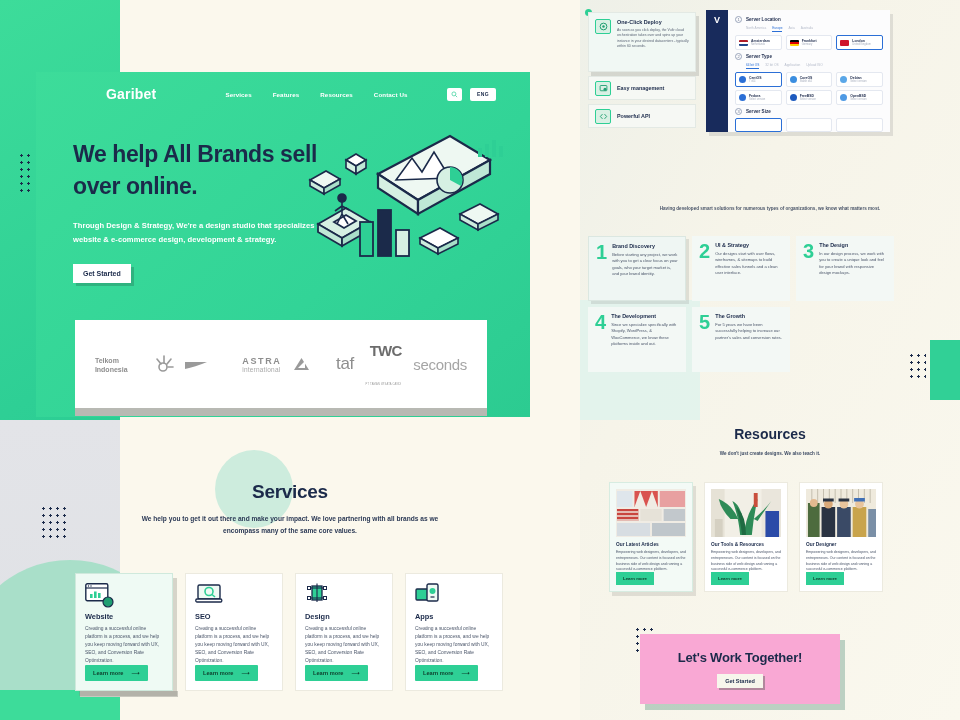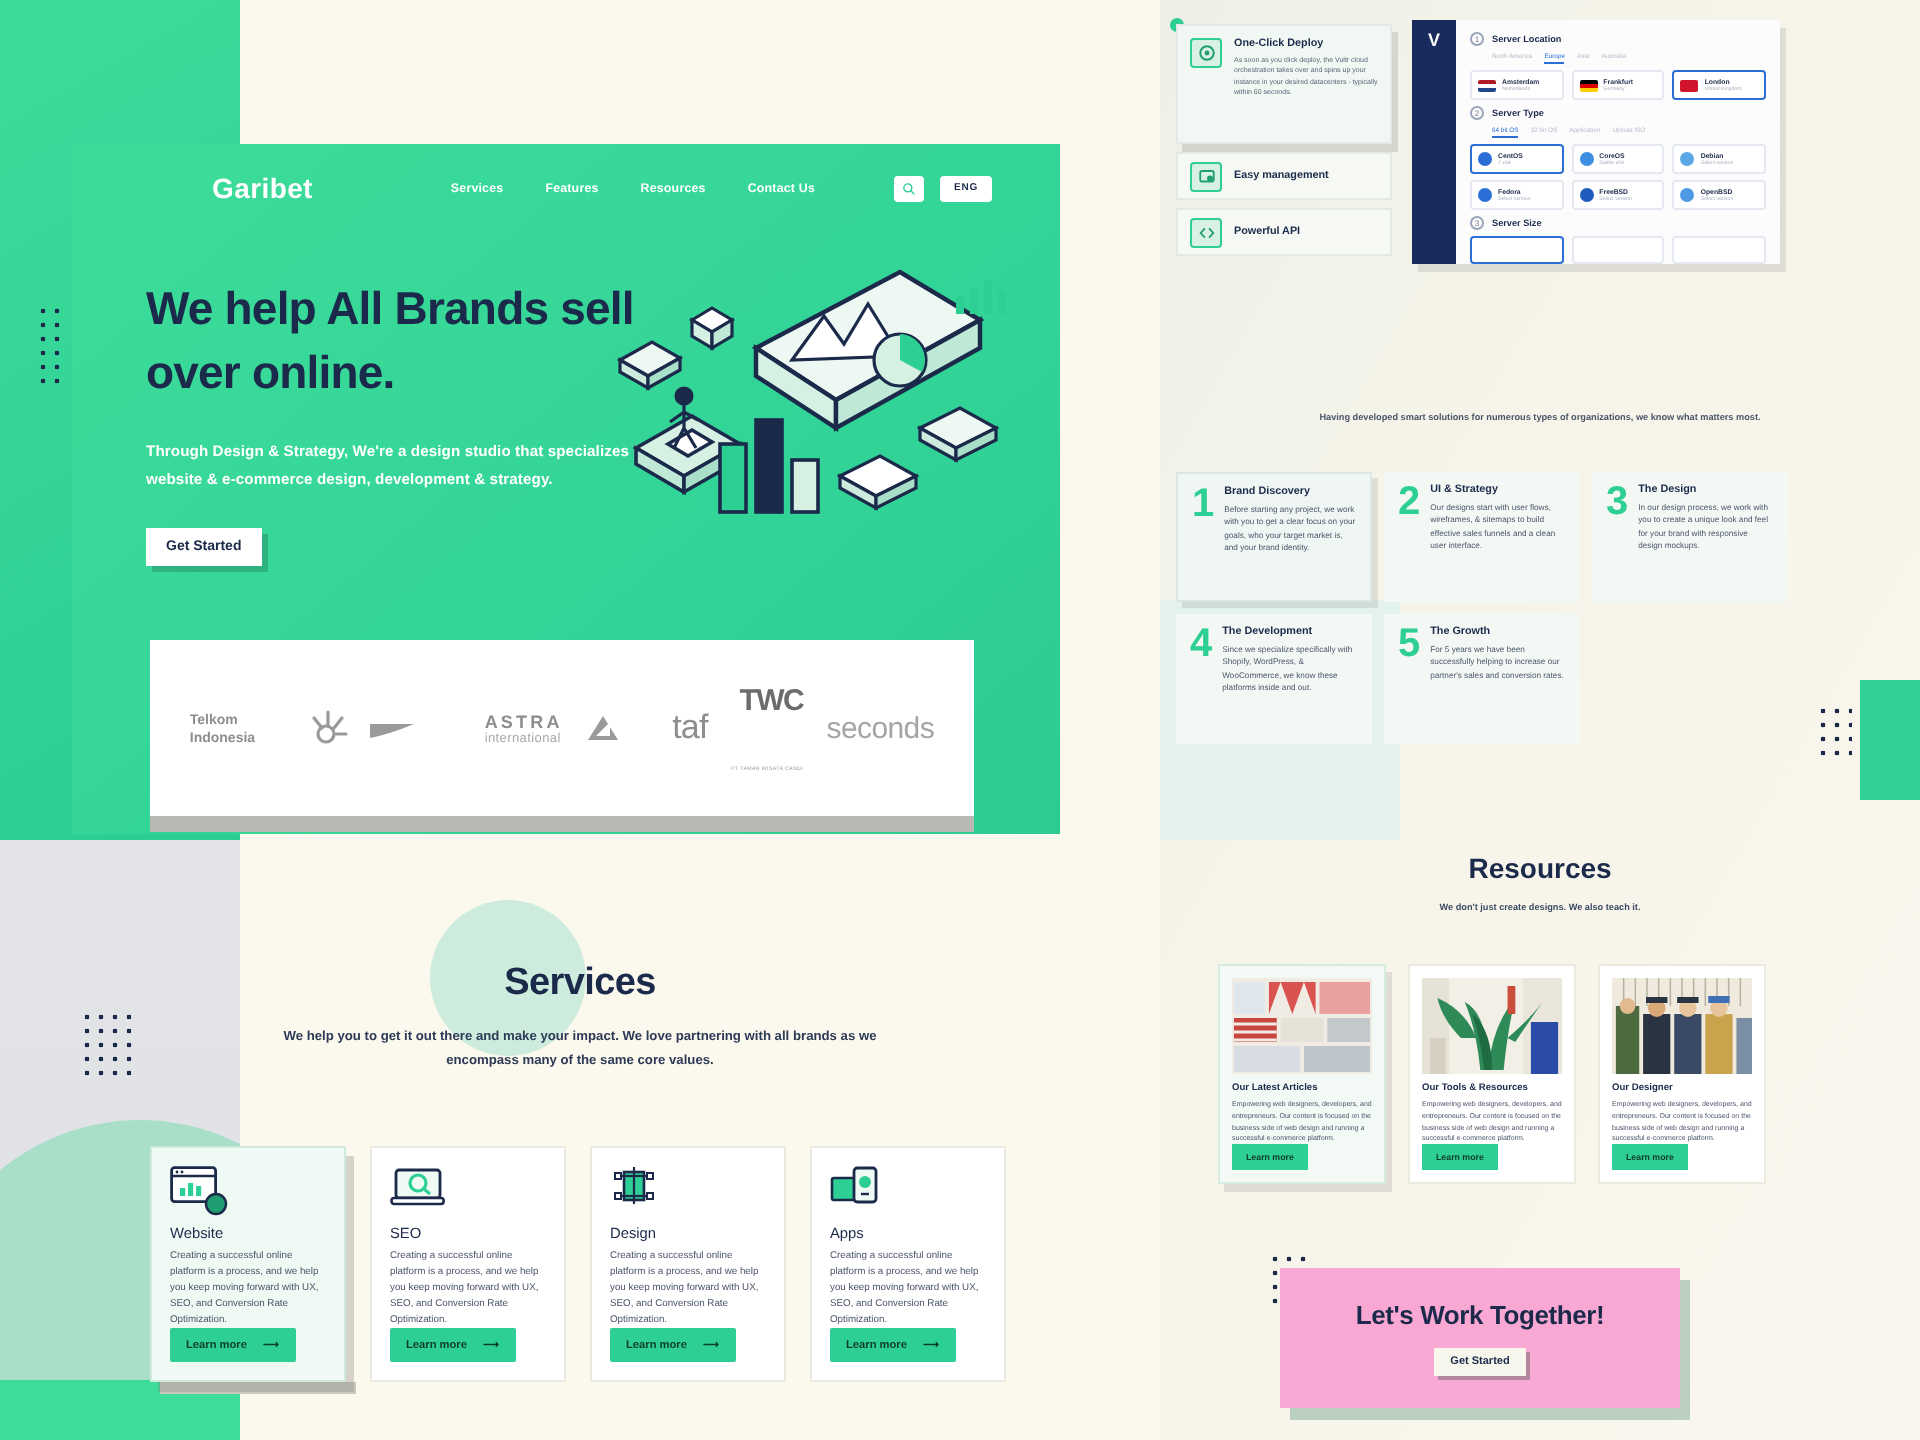--- a/index.html
+++ b/index.html
@@ -138,21 +138,21 @@
     position: absolute; left: 140px; top: 513px; width: 300px; text-align: center;
     font-size: 6.6px; line-height: 11.5px; color: #2c3a56; font-weight: bold;
   }
   .svc-grid { position: absolute; left: 75px; top: 573px; display: flex; gap: 12px; }
   .svc-card {
     width: 98px; height: 118px; background: #fff; padding: 9px 9px 0 9px;
     position: relative; border: 1px solid #eceadf;
   }
   .svc-card.active { background: #effaf4; border: 1px solid #cfe9dc; box-shadow: 4px 5px 0 rgba(130,130,120,.30); }
   .svc-icon { height: 26px; display: flex; align-items: flex-start; }
-  .svc-name { font-size: 7.4px; font-weight: normal; color: #1b2a4a; margin-top: 3px; }
+  .svc-name { font-size: 7.4px; font-weight: bold; color: #1b2a4a; margin-top: 3px; }
   .svc-desc { font-size: 4.9px; line-height: 8px; color: #4a5569; margin-top: 4px; }
   .svc-learn {
     position: absolute; left: 9px; bottom: 9px; background: #2ecf95; color: #0e3d2b;
     font-size: 5.6px; font-weight: bold; padding: 5px 8px; display: flex; gap: 8px;
     align-items: center; border-radius: 1px;
   }
   .svc-shadow { position: absolute; left: 80px; top: 691px; width: 98px; height: 6px; background: #c9c8bf; }
 
   
   .feat-card {

